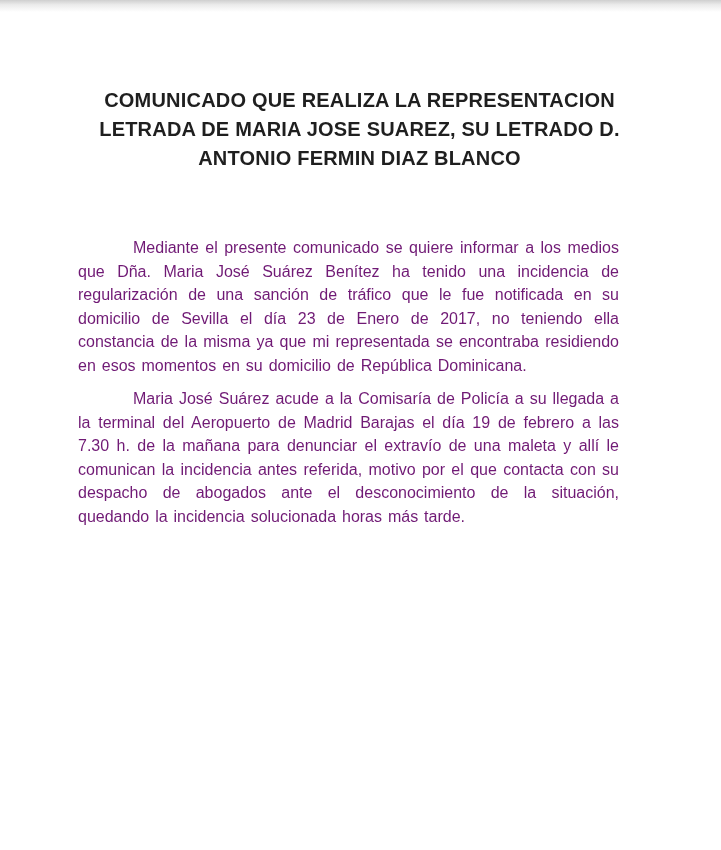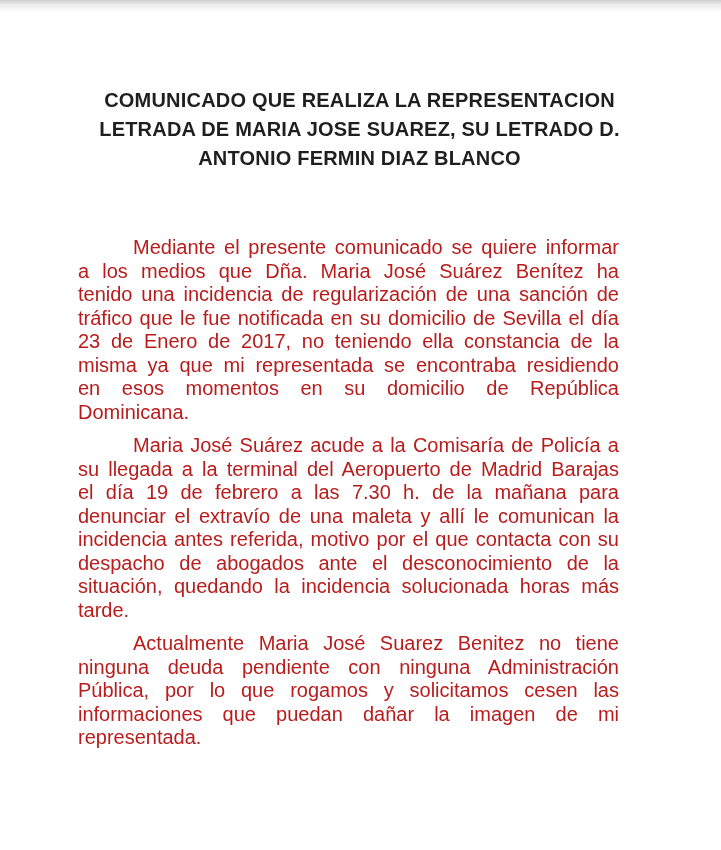--- a/index.html
+++ b/index.html
@@ -34,26 +34,26 @@
   .doc-title {
     font-size: 20px;
     font-weight: bold;
     line-height: 29px;
     text-align: center;
     color: #1f1f1f;
     margin: 0 -22px 63px 0;
     letter-spacing: 0.2px;
   }
   .doc-body p {
-    font-size: 20px;
+    font-size: 16px;
     line-height: 23.5px;
     text-align: justify;
     text-indent: 55px;
     margin: 0 0 10px 0;
-    color: #b91c1c;
+    color: #701a75;
     word-spacing: 1.5px;
   }
   .doc-signature {
     font-size: 16.5px;
     line-height: 23.5px;
     margin-top: 74px;
     padding-left: 55px;
     color: #2e2e2e;
   }
 </style>
@@ -64,17 +64,16 @@
 
 <div class="page">
 
   <h1 class="doc-title">COMUNICADO QUE REALIZA LA REPRESENTACION LETRADA DE MARIA JOSE SUAREZ, SU LETRADO D. ANTONIO FERMIN DIAZ BLANCO</h1>
 
   <div class="doc-body">
     <p>Mediante el presente comunicado se quiere informar a los medios que Dña. Maria José Suárez Benítez ha tenido una incidencia de regularización de una sanción de tráfico que le fue notificada en su domicilio de Sevilla el día 23 de Enero de 2017, no teniendo ella constancia de la misma ya que mi representada se encontraba residiendo en esos momentos en su domicilio de República Dominicana.</p>
 
     <p>Maria José Suárez acude a la Comisaría de Policía a su llegada a la terminal del Aeropuerto de Madrid Barajas el día 19 de febrero a las 7.30 h. de la mañana para denunciar el extravío de una maleta y allí le comunican la incidencia antes referida, motivo por el que contacta con su despacho de abogados ante el desconocimiento de la situación, quedando la incidencia solucionada horas más tarde.</p>
 
-    <p>Actualmente Maria José Suarez Benitez no tiene ninguna deuda pendiente con ninguna Administración Pública, por lo que rogamos y solicitamos cesen las informaciones que puedan dañar la imagen de mi representada.</p>
   </div>
 
 
 </div>
 
 </body></html>

